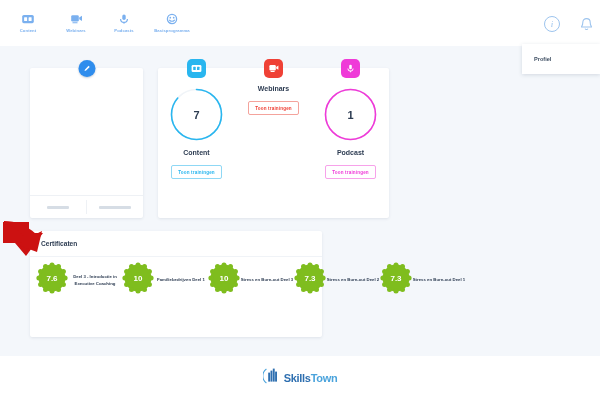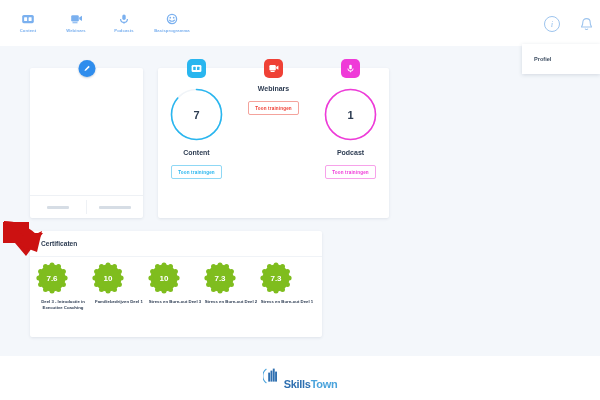--- a/index.html
+++ b/index.html
@@ -275,21 +275,22 @@
   }
   .cert-list {
     position: absolute;
     left: 6px; right: 6px;
     top: 31px;
     display: flex;
   }
   .cert-item {
     flex: 1;
     display: flex;
-    flex-direction: column;
+    flex-direction: row;
+    align-items: center;
     cursor: pointer;
   }
   .badge-wrap {
     position: relative;
     width: 32px; height: 32px;
   }
   .badge-wrap svg { position: absolute; left: 0; top: 0; }
   .badge-value {
     position: absolute;
     left: 0; top: 0;
@@ -318,21 +319,21 @@
     width: 52px; height: 48px;
     z-index: 8;
   }
 
   
   .footer-logo {
     position: absolute;
     left: 0; right: 0;
     top: 366px;
     display: flex;
-    align-items: flex-end;
+    align-items: center;
     justify-content: center;
     gap: 2px;
   }
   .logo-text {
     font-size: 11px;
     font-weight: bold;
     color: #2e6fb0;
     letter-spacing: -.3px;
   }
   .logo-text .accent { color: #4aa3dc; }

